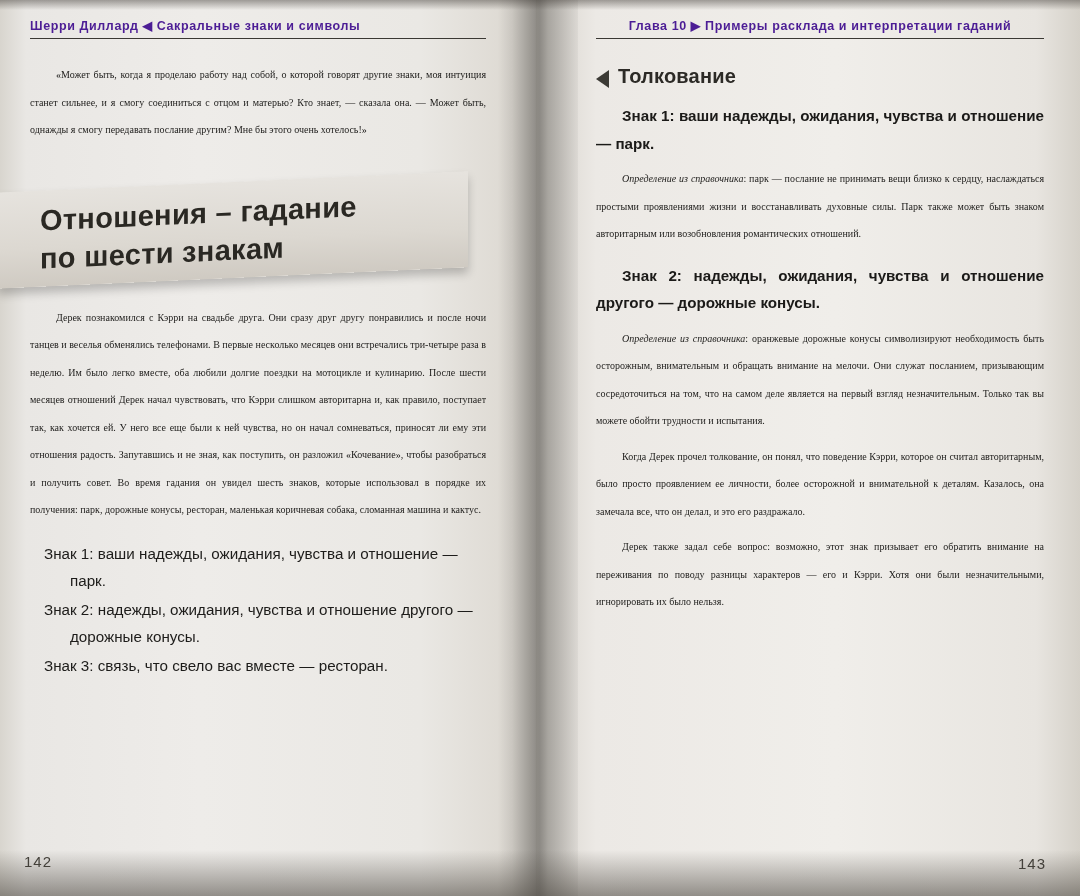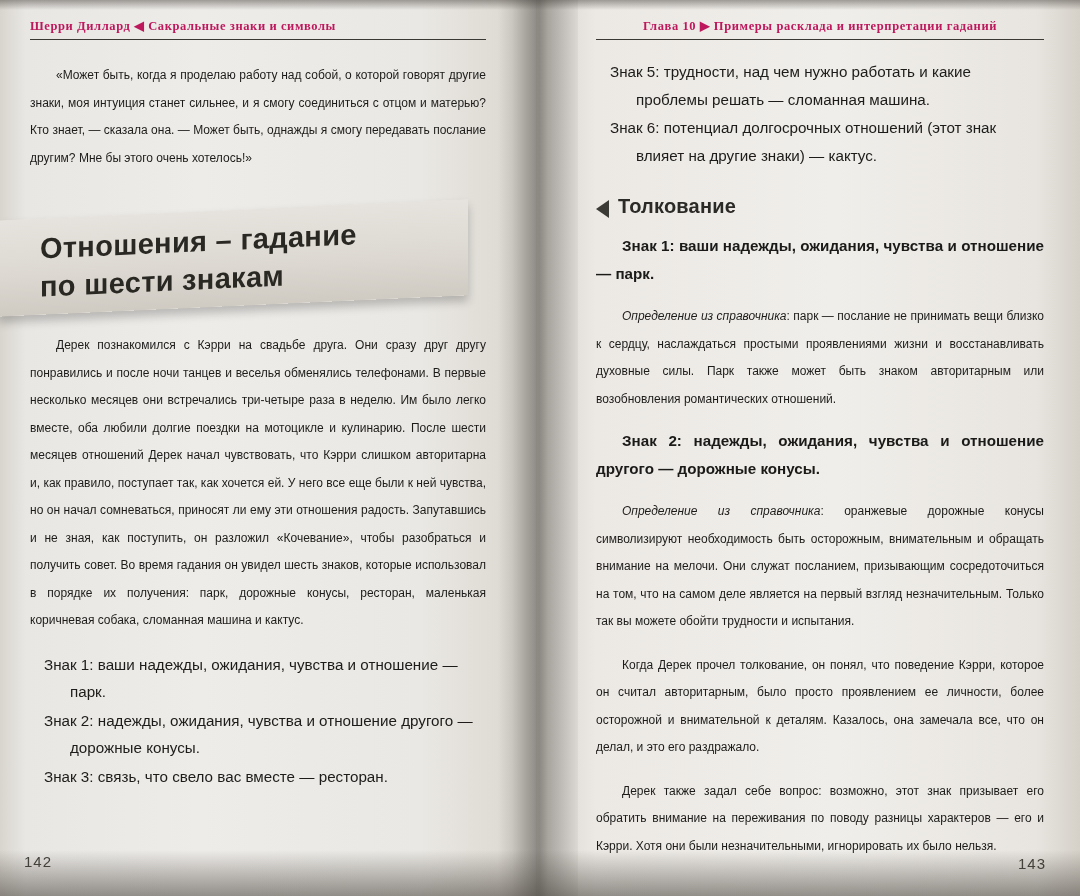--- a/index.html
+++ b/index.html
@@ -58,37 +58,37 @@
 
   
   .col {
     position: absolute;
     color: #21201e;
   }
   .col.left  { left: 30px;  top: 18px; width: 456px; }
   .col.right { left: 596px; top: 18px; width: 448px; }
 
   .running-head {
-    font-family: Liberation Serif, serif;
+    font-family: Liberation Sans, sans-serif;
     font-size: 12.5px;
     font-weight: bold;
     letter-spacing: 0.6px;
-    color: #be185d;
+    color: #4c1d95;
     white-space: nowrap;
   }
   .rule {
     margin-top: 5px;
     border-top: 1.2px solid #3a3833;
     width: 100%;
   }
 
   p {
-    margin: 16px 0 0 0;
-    font-family: Liberation Sans, sans-serif;
-    font-size: 12px;
+    margin: 8px 0 0 0;
+    font-family: Liberation Serif, serif;
+    font-size: 10px;
     line-height: 27.5px;
     text-align: justify;
     color: #1d1c1a;
   }
   p.indent { text-indent: 26px; }
 
   .quote-block { margin-top: 22px; }
 
   
   .heading-wrap {
@@ -231,24 +231,20 @@
       <div class="sign-item">Знак 2: надежды, ожидания, чувства и отношение другого — дорожные конусы.</div>
       <div class="sign-item">Знак 3: связь, что свело вас вместе — ресторан.</div>
 
     </div>
   </div>
 
   <div class="col right">
     <div class="running-head" style="text-align:center;">Глава 10  ▶ Примеры расклада и интерпретации гаданий</div>
     <div class="rule"></div>
 
-    <div class="sign-list" style="margin-top:18px;">
-      <div class="sign-item">Знак 5: трудности, над чем нужно работать и какие проблемы решать — сломанная машина.</div>
-      <div class="sign-item">Знак 6: потенциал долгосрочных отношений (этот знак влияет на другие знаки) — кактус.</div>
-    </div>
 
     <div class="section-head">
       <span class="tri-big"></span>
       <span class="label">Толкование</span>
     </div>
 
     <div>
       <div class="sub-bold" style="margin-top:0;">Знак 1: ваши надежды, ожидания, чувства и отношение — парк.</div>
       <p class="para-it-lead"><span class="ital">Определение из справочника</span><span>: парк — послание не принимать вещи близко к сердцу, наслаждаться простыми проявлениями жизни и восстанавливать духовные силы. Парк также может быть знаком авторитарным или возобновления романтических отношений.</span></p>
     </div>

